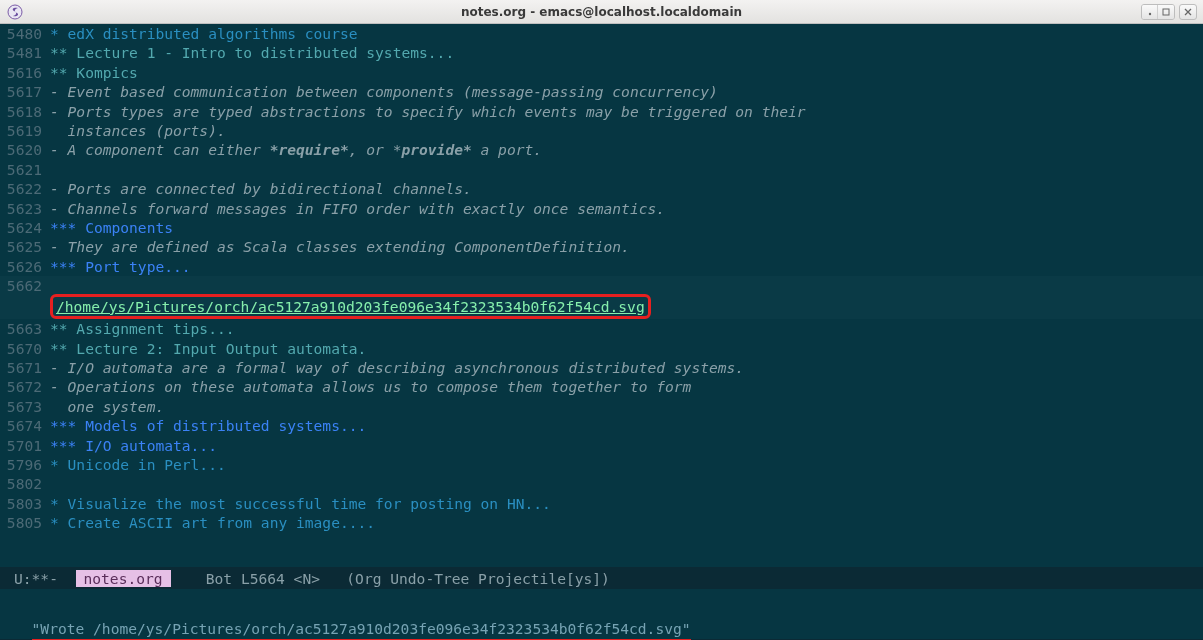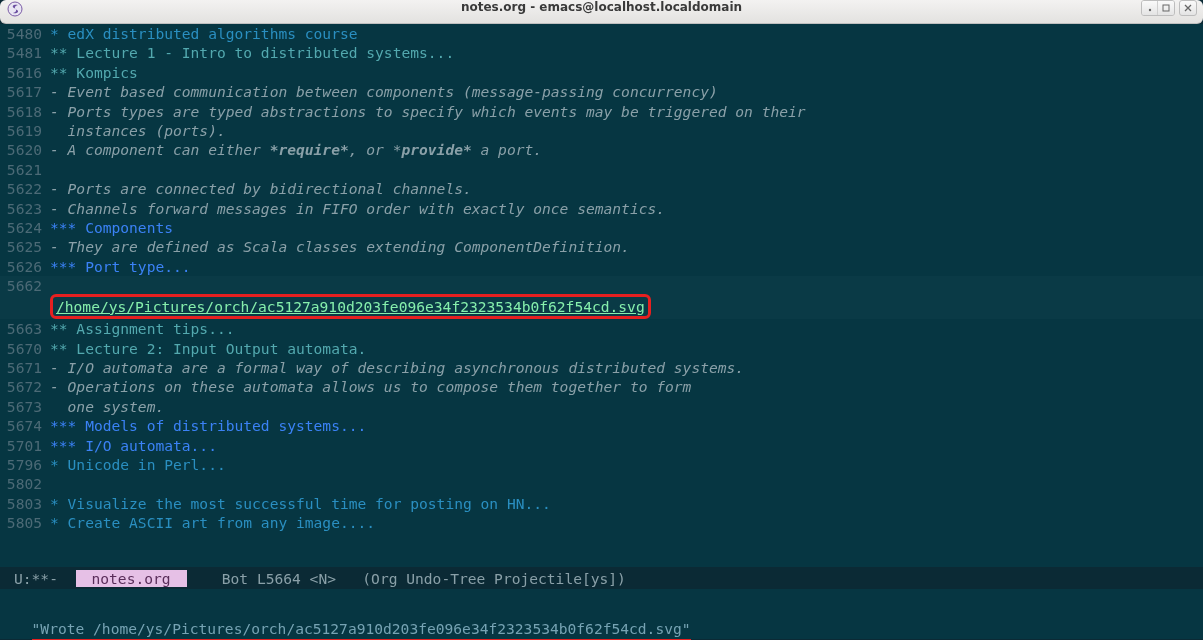--- a/index.html
+++ b/index.html
@@ -5,26 +5,25 @@
   * { margin: 0; padding: 0; box-sizing: border-box; }
   html, body { width: 1203px; height: 640px; overflow: hidden; font-family: "DejaVu Sans Mono", Menlo, Consolas, monospace; }
   body { background: #0b2a35; color: #9aa7ad; }
 
   
   .titlebar {
     height: 24px;
     background: linear-gradient(to bottom, #f3f2f1 0%, #e3e2e0 100%);
     border-bottom: 1px solid #bfbfbf;
     display: flex;
-    align-items: flex-start;
+    align-items: center;
     font-family: "DejaVu Sans", Arial, sans-serif;
     font-size: 12px;
     color: #3a3a3a;
     position: relative;
-    border-radius: 6px;
   }
   .titlebar .appicon {
     width: 18px; height: 18px;
     margin: 0 6px;
     display: flex; align-items: center; justify-content: center;
   }
   .titlebar .title {
     position: absolute;
     left: 0; right: 0;
     text-align: center;
@@ -97,21 +96,21 @@
     height: 22px;
     background: #0b2a35;
     border-top: 1px solid #0b2a35;
     display: flex;
     align-items: center;
     font-size: 14.6px;
     color: #8aa0a8;
     padding-left: 14px;
     white-space: pre;
   }
-  .modeline .buf { background: #e6c0e6; color: #5a2d5a; padding: 0 16px; display:inline-block; }
+  .modeline .buf { background: #e6c0e6; color: #5a2d5a; padding: 0 8px; display:inline-block; }
 
   
   .echoarea {
     height: 50px;
     background: #063642;
     padding: 14px 14px 0 14px;
     font-size: 14.6px;
     color: #76a3b3;
     white-space: pre;
   }

